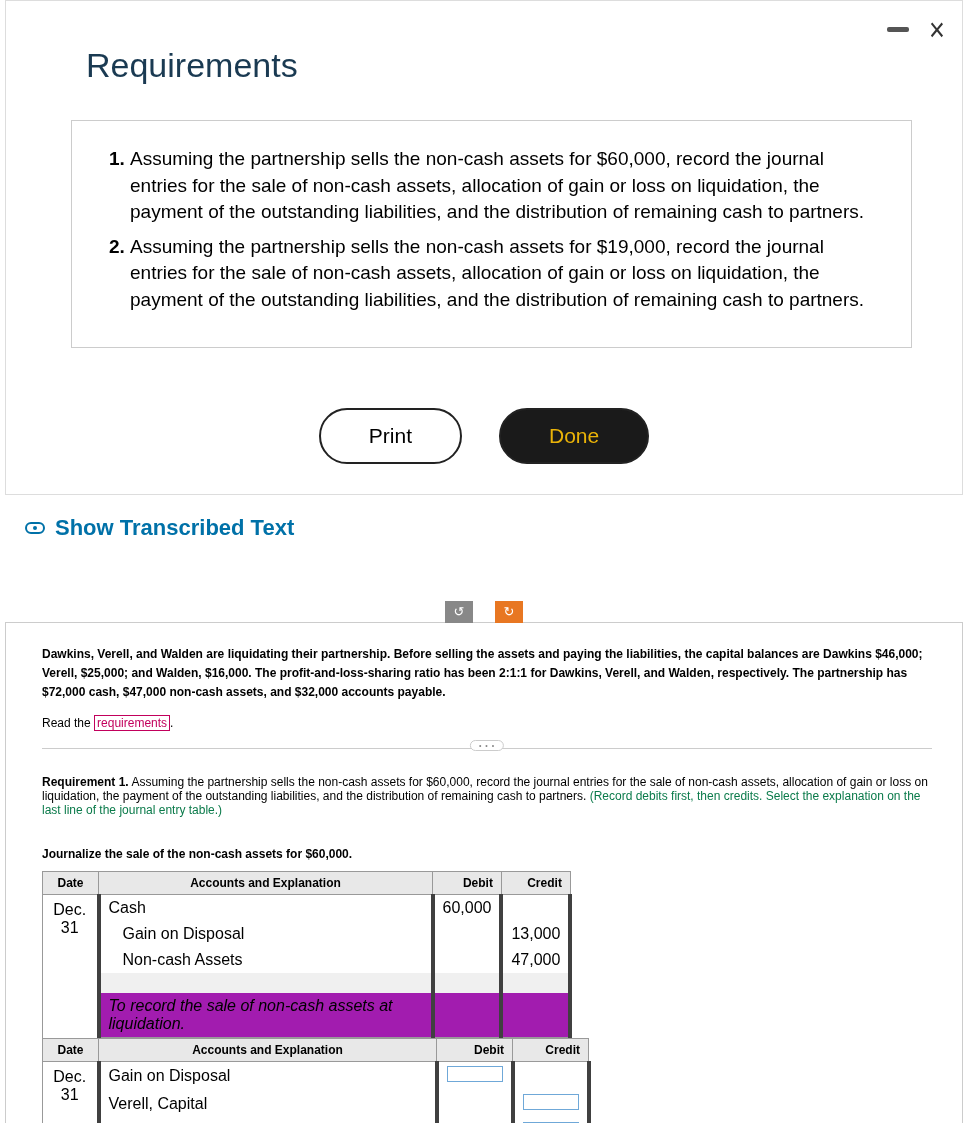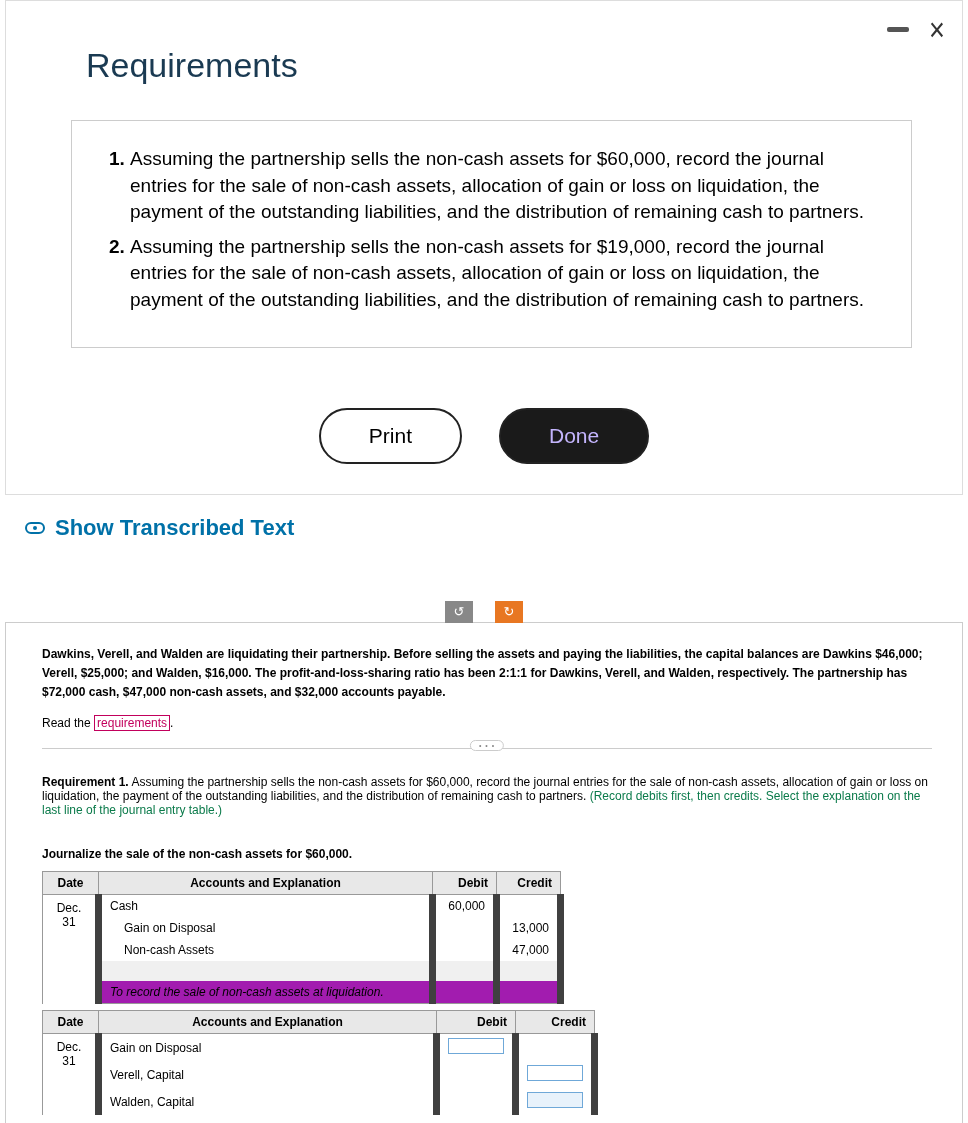--- a/index.html
+++ b/index.html
@@ -13,21 +13,21 @@
   .req-title { font-size: 34px; font-weight: 400; color: #1a3a52; margin: 25px 0 35px 80px; }
   
   .req-box { border: 1px solid #ccc; margin: 0 50px 0 65px; padding: 25px 30px; font-size: 19px; line-height: 1.4; }
   .req-box ol { list-style-position: outside; padding-left: 28px; }
   .req-box li { margin-bottom: 8px; }
   .req-box li::marker { font-weight: bold; }
   
   .modal-buttons { display: flex; justify-content: center; gap: 37px; margin-top: 60px; }
   .btn { border-radius: 28px; font-size: 21px; padding: 14px 48px; cursor: pointer; border: 2px solid #222; }
   .btn-print { background: #fff; color: #000; }
-  .btn-done { background: #1a1a1a; color: #c4b5fd; }
+  .btn-done { background: #1a1a1a; color: #eab308; }
   
   .show-transcribed { display: flex; align-items: center; gap: 10px; color: #0071a8; font-weight: 700; font-size: 22px; margin: 20px 0 60px 25px; cursor: pointer; }
   .eye-icon { width: 20px; height: 12px; border: 2px solid #0071a8; border-radius: 60% / 100%; position: relative; }
   .eye-icon::after { content: ''; position: absolute; width: 4px; height: 4px; background: #0071a8; border-radius: 50%; top: 2px; left: 6px; }
   
   .tab-icons { display: flex; justify-content: center; gap: 22px; margin-bottom: -1px; }
   .tab-icon { width: 28px; height: 22px; display: flex; align-items: center; justify-content: center; cursor: pointer; }
   .tab-grey { background: #888; color: #fff; }
   .tab-orange { background: #e87722; color: #fff; }
   .refresh-ccw, .refresh-cw { font-size: 13px; }
@@ -36,23 +36,23 @@
   .intro-text { line-height: 1.6; margin-bottom: 14px; font-weight: bold; }
   .read-link { color: #c2005c; text-decoration: none; border: 1px solid #c2005c; padding: 0 2px; }
   
   .dots-sep { position: relative; height: 1px; background: #ccc; margin: 18px 0 26px 0; }
   .dots-sep::after { content: '• • •'; position: absolute; left: 50%; top: -8px; transform: translateX(-50%); background: #fff; border: 1px solid #ccc; border-radius: 10px; padding: 1px 8px; font-size: 7px; color: #888; letter-spacing: 1px; }
   
   .req-heading { font-weight: bold; }
   .req-instr { color: #0a7a4a; }
   .journal-prompt { margin: 30px 0 10px 0; font-weight: bold; }
   
-  table.journal { border-collapse: collapse; margin-bottom: 6px; }
+  table.journal { border-collapse: collapse; margin-bottom: 0; }
   table.journal th { background: #e8e8e8; border: 1px solid #999; padding: 4px 8px; font-weight: bold; font-size: 12px; }
-  table.journal td { border-left: 1px solid #999; border-right: 7px solid #404040; padding: 4px 8px; font-size: 12px; height: 20px; background: #fff; }
+  table.journal td { border-left: 1px solid #999; border-right: 4px solid #404040; padding: 4px 8px; font-size: 16px; height: 20px; background: #fff; }
   table.journal tr.last-row td { border-bottom: 1px solid #999; }
   table.journal tr.explain-row td { background: #a21caf; font-style: italic; }
   table.journal tr.blank-row td { background: #f0f0f0; }
   .col-date { width: 56px; text-align: center; }
   .col-acct { width: 334px; }
   .col-acct-2 { width: 338px; }
   .col-amt { width: 64px; text-align: right; }
   .col-amt-2 { width: 66px; text-align: right; }
   .indent-1 { padding-left: 22px !important; }
   .date-cell { vertical-align: top; padding-top: 6px !important; }

